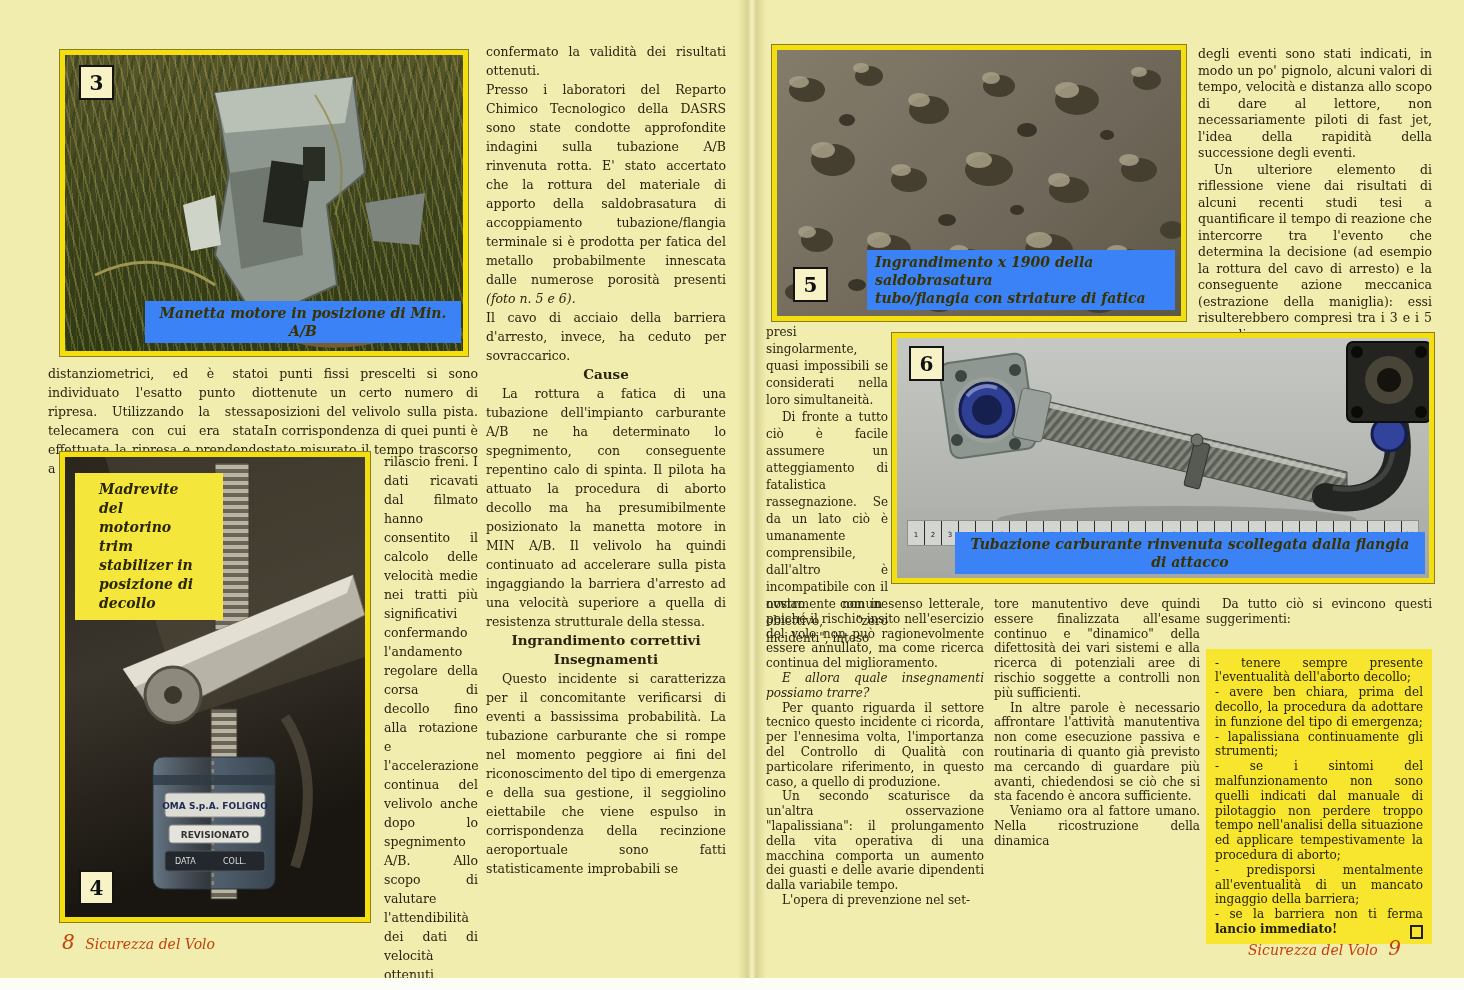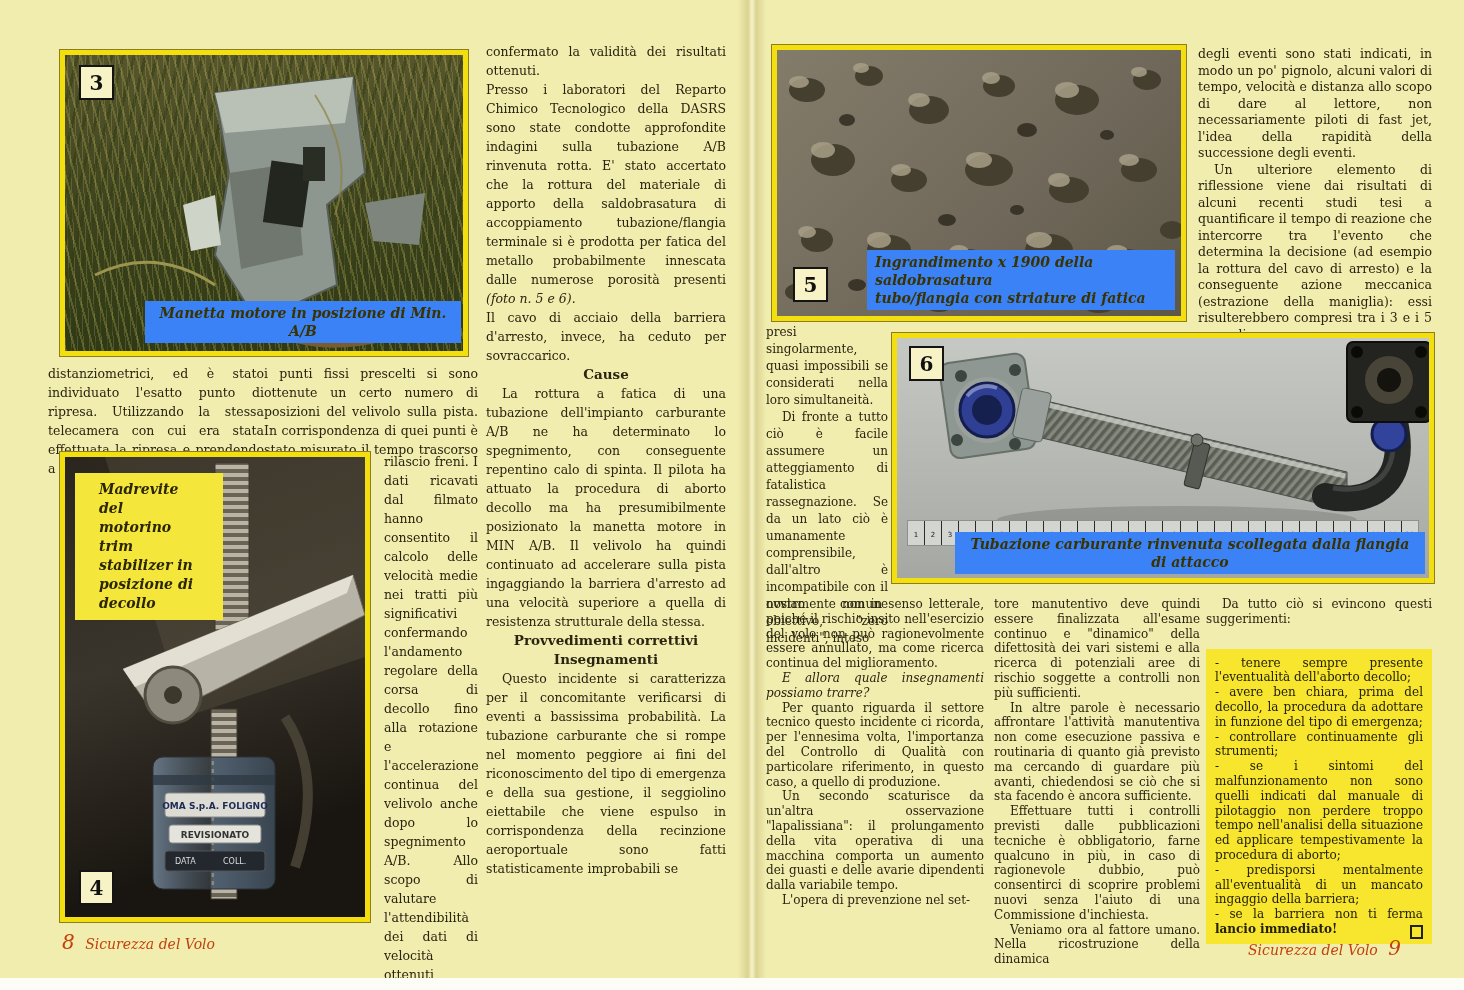--- a/index.html
+++ b/index.html
@@ -123,21 +123,21 @@
     <div id="p4-label">Madrevite del motorino trim stabilizer in posizione di decollo</div>
     <div class="badge" style="left:14px;bottom:12px;">4</div>
   </div>
 
   <div class="col" style="left:486px;top:42px;width:240px;">
     <p>confermato la validità dei risultati ottenuti.</p>
     <p><span>Presso i laboratori del Reparto Chimico Tecnologico della DASRS sono state condotte approfondite indagini sulla tubazione A/B rinvenuta rotta. E' stato accertato che la rottura del materiale di apporto della saldobrasatura di accoppiamento tubazione/flangia terminale si è prodotta per fatica del metallo probabilmente innescata dalle numerose porosità presenti </span><span class="it">(foto n. 5 e 6).</span></p>
     <p>Il cavo di acciaio della barriera d'arresto, invece, ha ceduto per sovraccarico.</p>
     <p class="head">Cause</p>
     <p class="ind">La rottura a fatica di una tubazione dell'impianto carburante A/B ne ha determinato lo spegnimento, con conseguente repentino calo di spinta. Il pilota ha attuato la procedura di aborto decollo ma ha presumibilmente posizionato la manetta motore in MIN A/B. Il velivolo ha quindi continuato ad accelerare sulla pista ingaggiando la barriera d'arresto ad una velocità superiore a quella di resistenza strutturale della stessa.</p>
-    <p class="head">Provvedimenti correttivi</p>
+    <p class="head">Ingrandimento correttivi</p>
     <p class="head">Insegnamenti</p>
     <p class="ind">Questo incidente si caratterizza per il concomitante verificarsi di eventi a bassissima probabilità. La tubazione carburante che si rompe nel momento peggiore ai fini del riconoscimento del tipo di emergenza e della sua gestione, il seggiolino eiettabile che viene espulso in corrispondenza della recinzione aeroportuale sono fatti statisticamente improbabili se</p>
   </div>
 
   <div class="footer" style="left:56px;top:930px;">
     <span class="pg">8</span>
     <span>Sicurezza del Volo</span>
   </div>
 
   <div id="gutter"></div>
@@ -288,30 +288,29 @@
     <p>ovviamente non in senso letterale, poiché il rischio insito nell'esercizio del volo non può ragionevolmente essere annullato, ma come ricerca continua del miglioramento.</p>
     <p class="ind it">E allora quale insegnamenti possiamo trarre?</p>
     <p class="ind">Per quanto riguarda il settore tecnico questo incidente ci ricorda, per l'ennesima volta, l'importanza del Controllo di Qualità con particolare riferimento, in questo caso, a quello di produzione.</p>
     <p class="ind">Un secondo scaturisce da un'altra osservazione "lapalissiana": il prolungamento della vita operativa di una macchina comporta un aumento dei guasti e delle avarie dipendenti dalla variabile tempo.</p>
     <p class="ind">L'opera di prevenzione nel set-</p>
   </div>
 
   <div class="col tight" style="left:994px;top:597px;width:206px;">
     <p>tore manutentivo deve quindi essere finalizzata all'esame continuo e "dinamico" della difettosità dei vari sistemi e alla ricerca di potenziali aree di rischio soggette a controlli non più sufficienti.</p>
     <p class="ind">In altre parole è necessario affrontare l'attività manutentiva non come esecuzione passiva e routinaria di quanto già previsto ma cercando di guardare più avanti, chiedendosi se ciò che si sta facendo è ancora sufficiente.</p>
-    <p class="ind">Effettuare tutti i controlli previsti dalle pubblicazioni tecniche è obbligatorio, farne qualcuno in più, in caso di ragionevole dubbio, può consentirci di scoprire problemi nuovi senza l'aiuto di una Commissione d'inchiesta.</p>
     <p class="ind">Veniamo ora al fattore umano. Nella ricostruzione della dinamica</p>
   </div>
 
   <div class="col tight" style="left:1206px;top:597px;width:226px;">
     <p class="ind">Da tutto ciò si evincono questi suggerimenti:</p>
     <div id="sugg-box">
       <p>- tenere sempre presente l'eventualità dell'aborto decollo;</p>
       <p>- avere ben chiara, prima del decollo, la procedura da adottare in funzione del tipo di emergenza;</p>
-      <p>- controllare continuamente gli strumenti;</p>
+      <p>- lapalissiana continuamente gli strumenti;</p>
       <p>- se i sintomi del malfunzionamento non sono quelli indicati dal manuale di pilotaggio non perdere troppo tempo nell'analisi della situazione ed applicare tempestivamente la procedura di aborto;</p>
       <p>- predisporsi mentalmente all'eventualità di un mancato ingaggio della barriera;</p>
       <p><span>- se la barriera non ti ferma </span><span class="b">lancio immediato!</span><span class="endmark"></span></p>
     </div>
   </div>
 
   <div class="footer" style="left:1248px;top:936px;">
     <span>Sicurezza del Volo</span>
     <span class="pg">9</span>
   </div>

